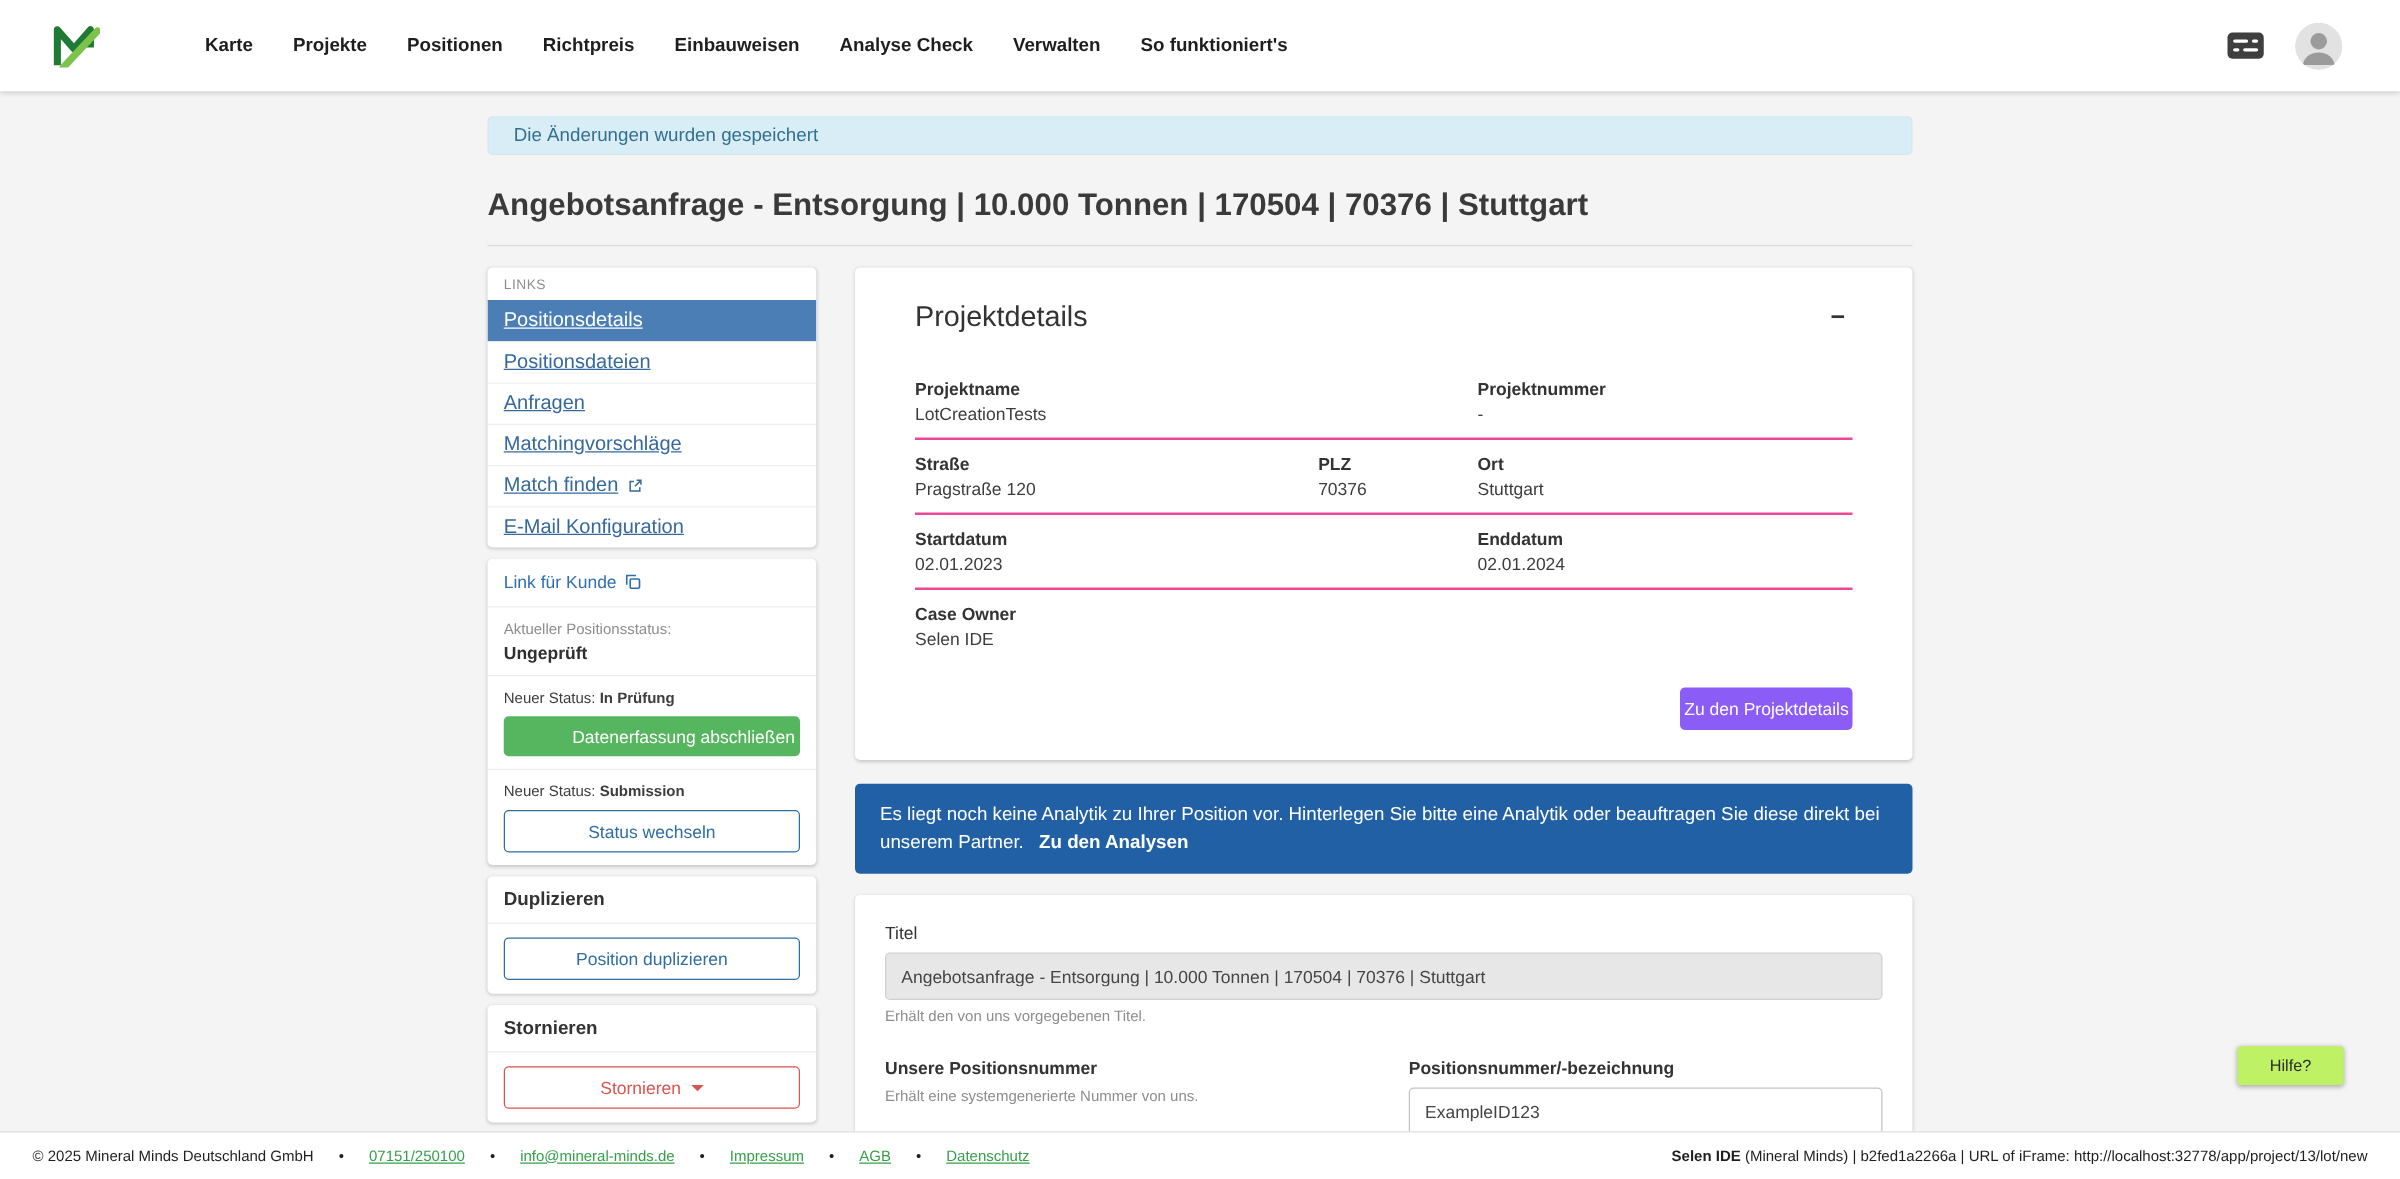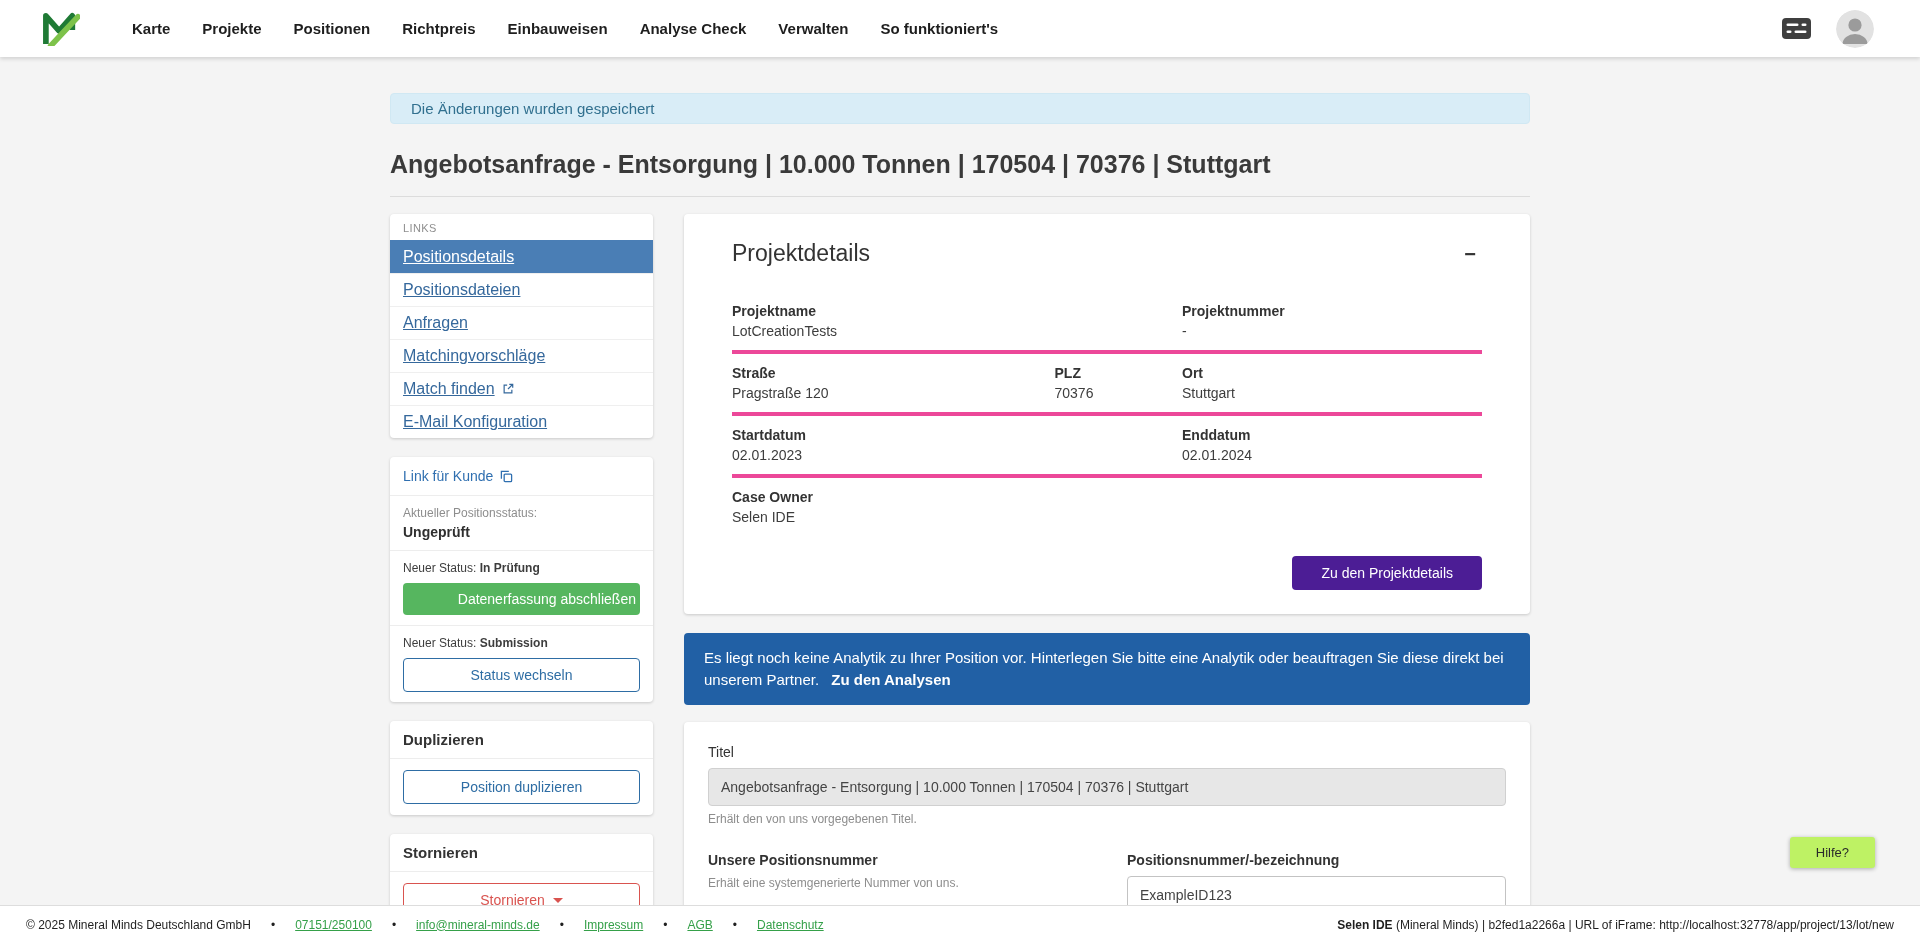--- a/index.html
+++ b/index.html
@@ -6,23 +6,23 @@
   html, body { margin: 0; padding: 0; }
   body {
     width: 1920px; height: 943px; overflow: hidden; position: relative;
     background: #f4f4f4; color: #333;
     font-family: "Liberation Sans", sans-serif;
   }
   a { text-decoration: none; }
 
   
   .topnav {
-    position: fixed; top: 0; left: 0; right: 0; height: 57px; z-index: 30;
+    position: fixed; top: 0; left: 0; right: 0; height: 73px; z-index: 30;
     background: #fff; box-shadow: 0 2px 4px rgba(0,0,0,.14);
-    display: flex; align-items: center; padding: 0 46px 0 42px;
+    display: flex; align-items: center; padding: 0 46px 0 42px; gap: 32px;
   }
   .logo { margin-right: 42px; display: flex; align-items: center; cursor: pointer; }
   .nav-links { display: flex; align-items: center; gap: 12px; flex: 1; }
   .nav-links a { font-size: 15px; font-weight: 700; color: #1e1e1e; padding: 9px 10px; cursor: pointer; }
   .nav-right { display: flex; align-items: center; gap: 24px; }
   .kbd-btn { display: flex; cursor: pointer; }
   .avatar { width: 38px; height: 38px; border-radius: 50%; overflow: hidden; display: flex; cursor: pointer; }
 
   
   .page { padding-top: 61px; }
@@ -34,21 +34,21 @@
   }
   .page-title {
     margin: 26px 0 0; font-size: 25px; font-weight: 700; color: #3a3a3a;
     padding-bottom: 17px; border-bottom: 1px solid #dcdcdc;
   }
   .layout { display: flex; gap: 31px; margin-top: 17px; align-items: flex-start; }
   aside { width: 263px; flex: none; }
   .main-col { flex: 1; min-width: 0; }
 
   .card { background: #fff; border-radius: 4px; box-shadow: 0 1px 3px rgba(0,0,0,.18); }
-  aside .card { margin-bottom: 19px; overflow: hidden; }
+  aside .card { margin-bottom: 9px; overflow: hidden; }
 
   
   .links-header { font-size: 11px; color: #8f8f8f; padding: 8px 13px 6px; letter-spacing: .4px; }
   .link-item {
     display: flex; align-items: center; gap: 7px; padding: 7px 13px;
     font-size: 16px; color: #35689c; border-top: 1px solid #efefef; cursor: pointer; text-decoration: underline;
   }
   .link-item.active { background: #4a7eb5; color: #fff; border-top-color: #4a7eb5; }
 
   
@@ -80,27 +80,27 @@
     border-top: 5px solid currentColor;
   }
   .card-heading { font-size: 15px; font-weight: 700; color: #333; padding: 10px 13px; border-bottom: 1px solid #ededed; }
   .card-body-sm { padding: 11px 13px; }
 
   
   .project-card { padding: 26px 48px 24px; }
   .pc-head { display: flex; justify-content: space-between; align-items: flex-start; margin-bottom: 24px; }
   .pc-title { font-size: 23px; font-weight: 500; color: #333; }
   .collapse-btn { background: none; border: none; font-size: 20px; font-weight: 700; color: #333; line-height: 1; padding: 4px 6px; }
-  .f-row { display: grid; grid-template-columns: 43% 17% 40%; padding: 11px 0; border-bottom: 4px solid #ec4899; }
+  .f-row { display: grid; grid-template-columns: 43% 17% 40%; padding: 11px 0; border-bottom: 2px solid #ec4899; }
   .f-row.last { border-bottom: none; }
   .span2 { grid-column: span 2; }
   .f-label { font-weight: 700; font-size: 14px; color: #333; margin-bottom: 4px; }
   .f-value { font-size: 14px; color: #3d3d3d; }
   .pc-actions { display: flex; justify-content: flex-end; margin-top: 20px; }
-  .btn-primary { background: #4c1d95; color: #fff; border: none; border-radius: 4px; font-size: 14px; padding: 9px 29px; }
+  .btn-primary { background: #8b5cf6; color: #fff; border: none; border-radius: 4px; font-size: 14px; padding: 9px 3px; }
 
   
   .banner {
     margin-top: 19px; background: #2160a5; color: #fff; border-radius: 4px;
     padding: 14px 20px; font-size: 15px; line-height: 1.45;
   }
   .banner a { color: #fff; font-weight: 700; margin-left: 8px; cursor: pointer; }
 
   
   .form-card { margin-top: 17px; padding: 22px 24px 46px; }

